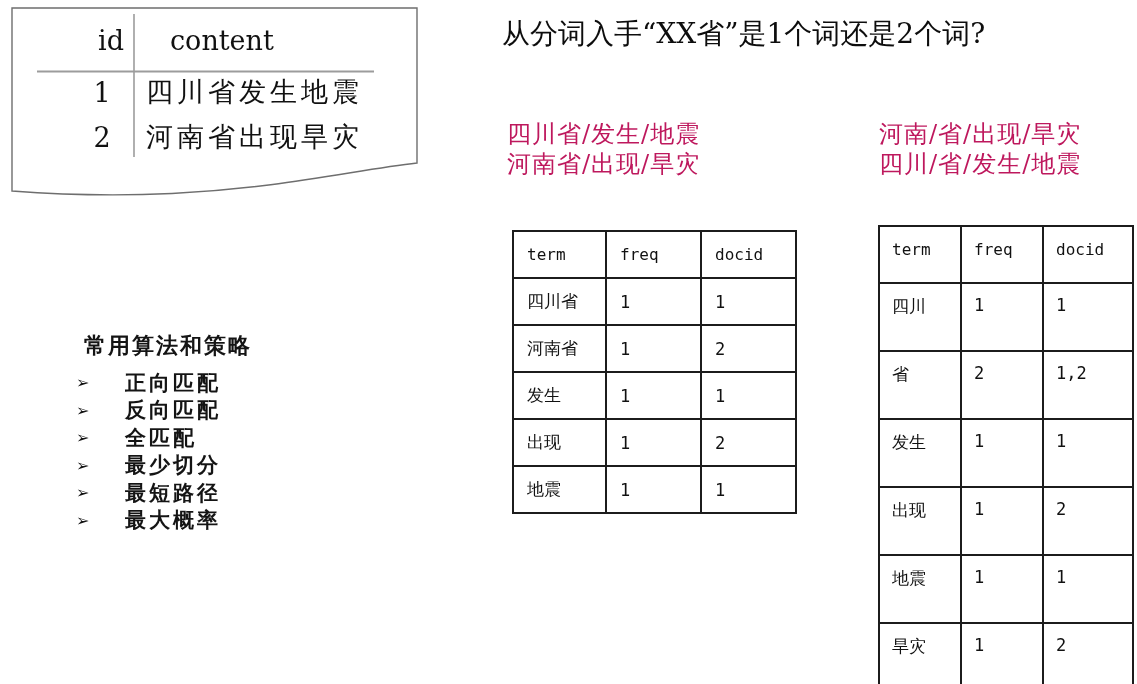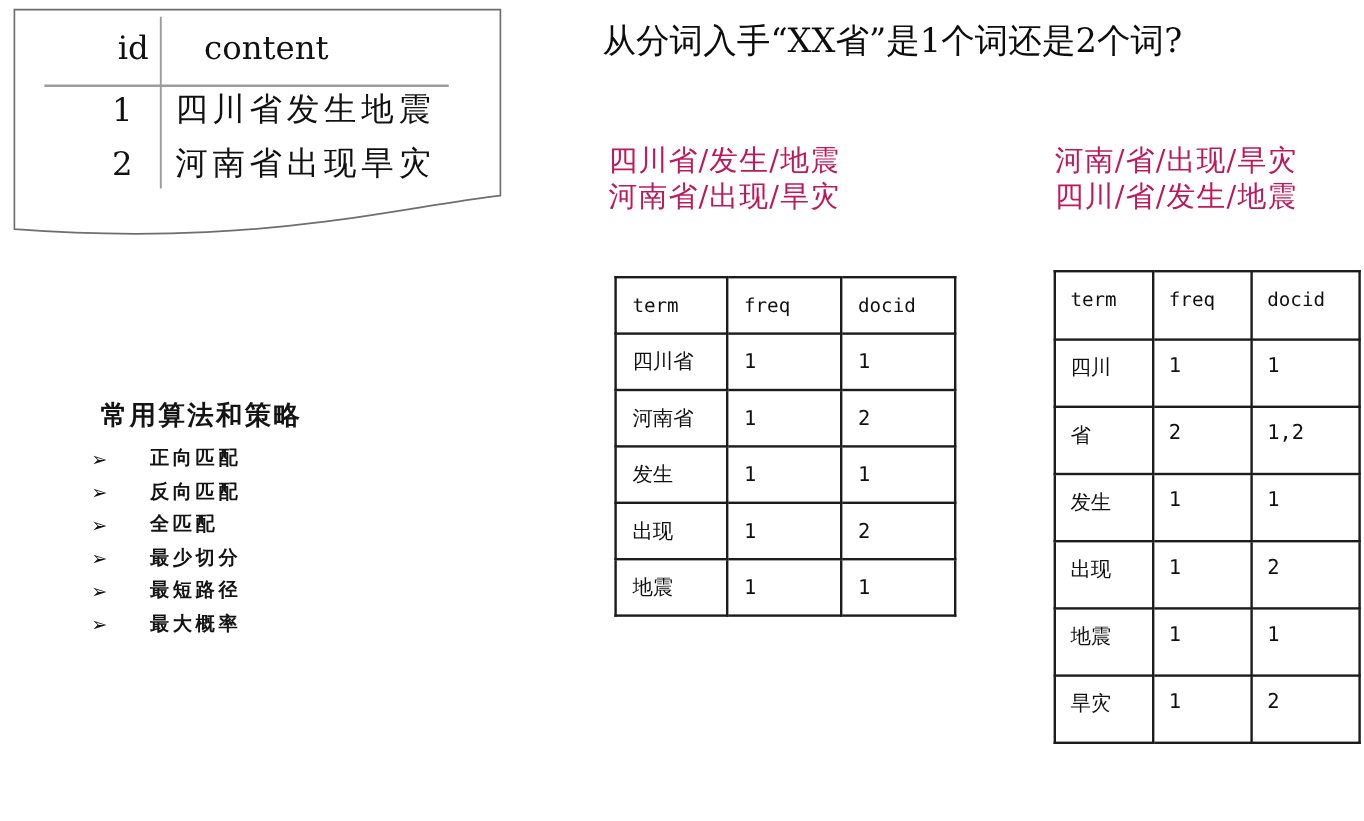--- a/index.html
+++ b/index.html
@@ -24,36 +24,36 @@
   .seg{position:absolute;top:119px;font-family:"DejaVu Serif",serif;font-size:24px;
     line-height:30px;letter-spacing:1px;white-space:nowrap;color:#be185d;}
   .seg-left{left:507px;}
   .seg-right{left:879px;}
   
   .algos{position:absolute;left:76px;top:331px;}
   .algos-title{font-size:22px;font-weight:700;letter-spacing:2px;margin:0 0 8px 8px;
     color:#141414;white-space:nowrap;}
   .algo-item{display:flex;align-items:center;height:27.5px;}
   .algo-bullet{width:49px;font-size:16px;font-weight:700;color:#111;flex:0 0 49px;}
-  .algo-text{font-size:16px;font-weight:700;letter-spacing:3px;color:#141414;white-space:nowrap;}
+  .algo-text{font-size:21px;font-weight:700;letter-spacing:3px;color:#141414;white-space:nowrap;}
   
   table.itable{position:absolute;border-collapse:collapse;table-layout:fixed;
     font-family:"DejaVu Sans Mono",monospace;color:#111;}
   table.itable td,table.itable th{border:2px solid #1c1c1c;text-align:left;
     font-weight:400;overflow:hidden;white-space:nowrap;}
   table.itable th{font-weight:400;font-size:16px;}
   table.itable td{font-size:17px;margin-left:23px;}
   table.tleft{left:512px;top:230px;}
   table.tleft th,table.tleft td{padding:0 0 0 13px;vertical-align:middle;}
   table.tleft tr{height:47px;}
   table.tright{left:878px;top:225px;}
   table.tright th{padding:13px 0 0 12px;vertical-align:top;}
   table.tright td{padding:11px 0 0 12px;vertical-align:top;}
   table.tright thead tr{height:57px;}
-  table.tright tbody tr{height:56px;}
+  table.tright tbody tr{height:68px;}
 </style>
 </head>
 <body>
 
 <div class="doc">
   <svg width="412" height="197" viewBox="0 0 412 197">
     <path d="M2,186 L2,3 L407,3 L407,158 C345,165 272,183 162,188.5 C108,191 48,189.5 2,186 Z" fill="#ffffff" stroke="#6e6e6e" stroke-width="1.4"></path>
     <line x1="124" y1="9" x2="124" y2="152" stroke="#9c9c9c" stroke-width="1.6"></line>
     <line x1="27" y1="66.5" x2="364" y2="66.5" stroke="#9c9c9c" stroke-width="2"></line>
   </svg>

